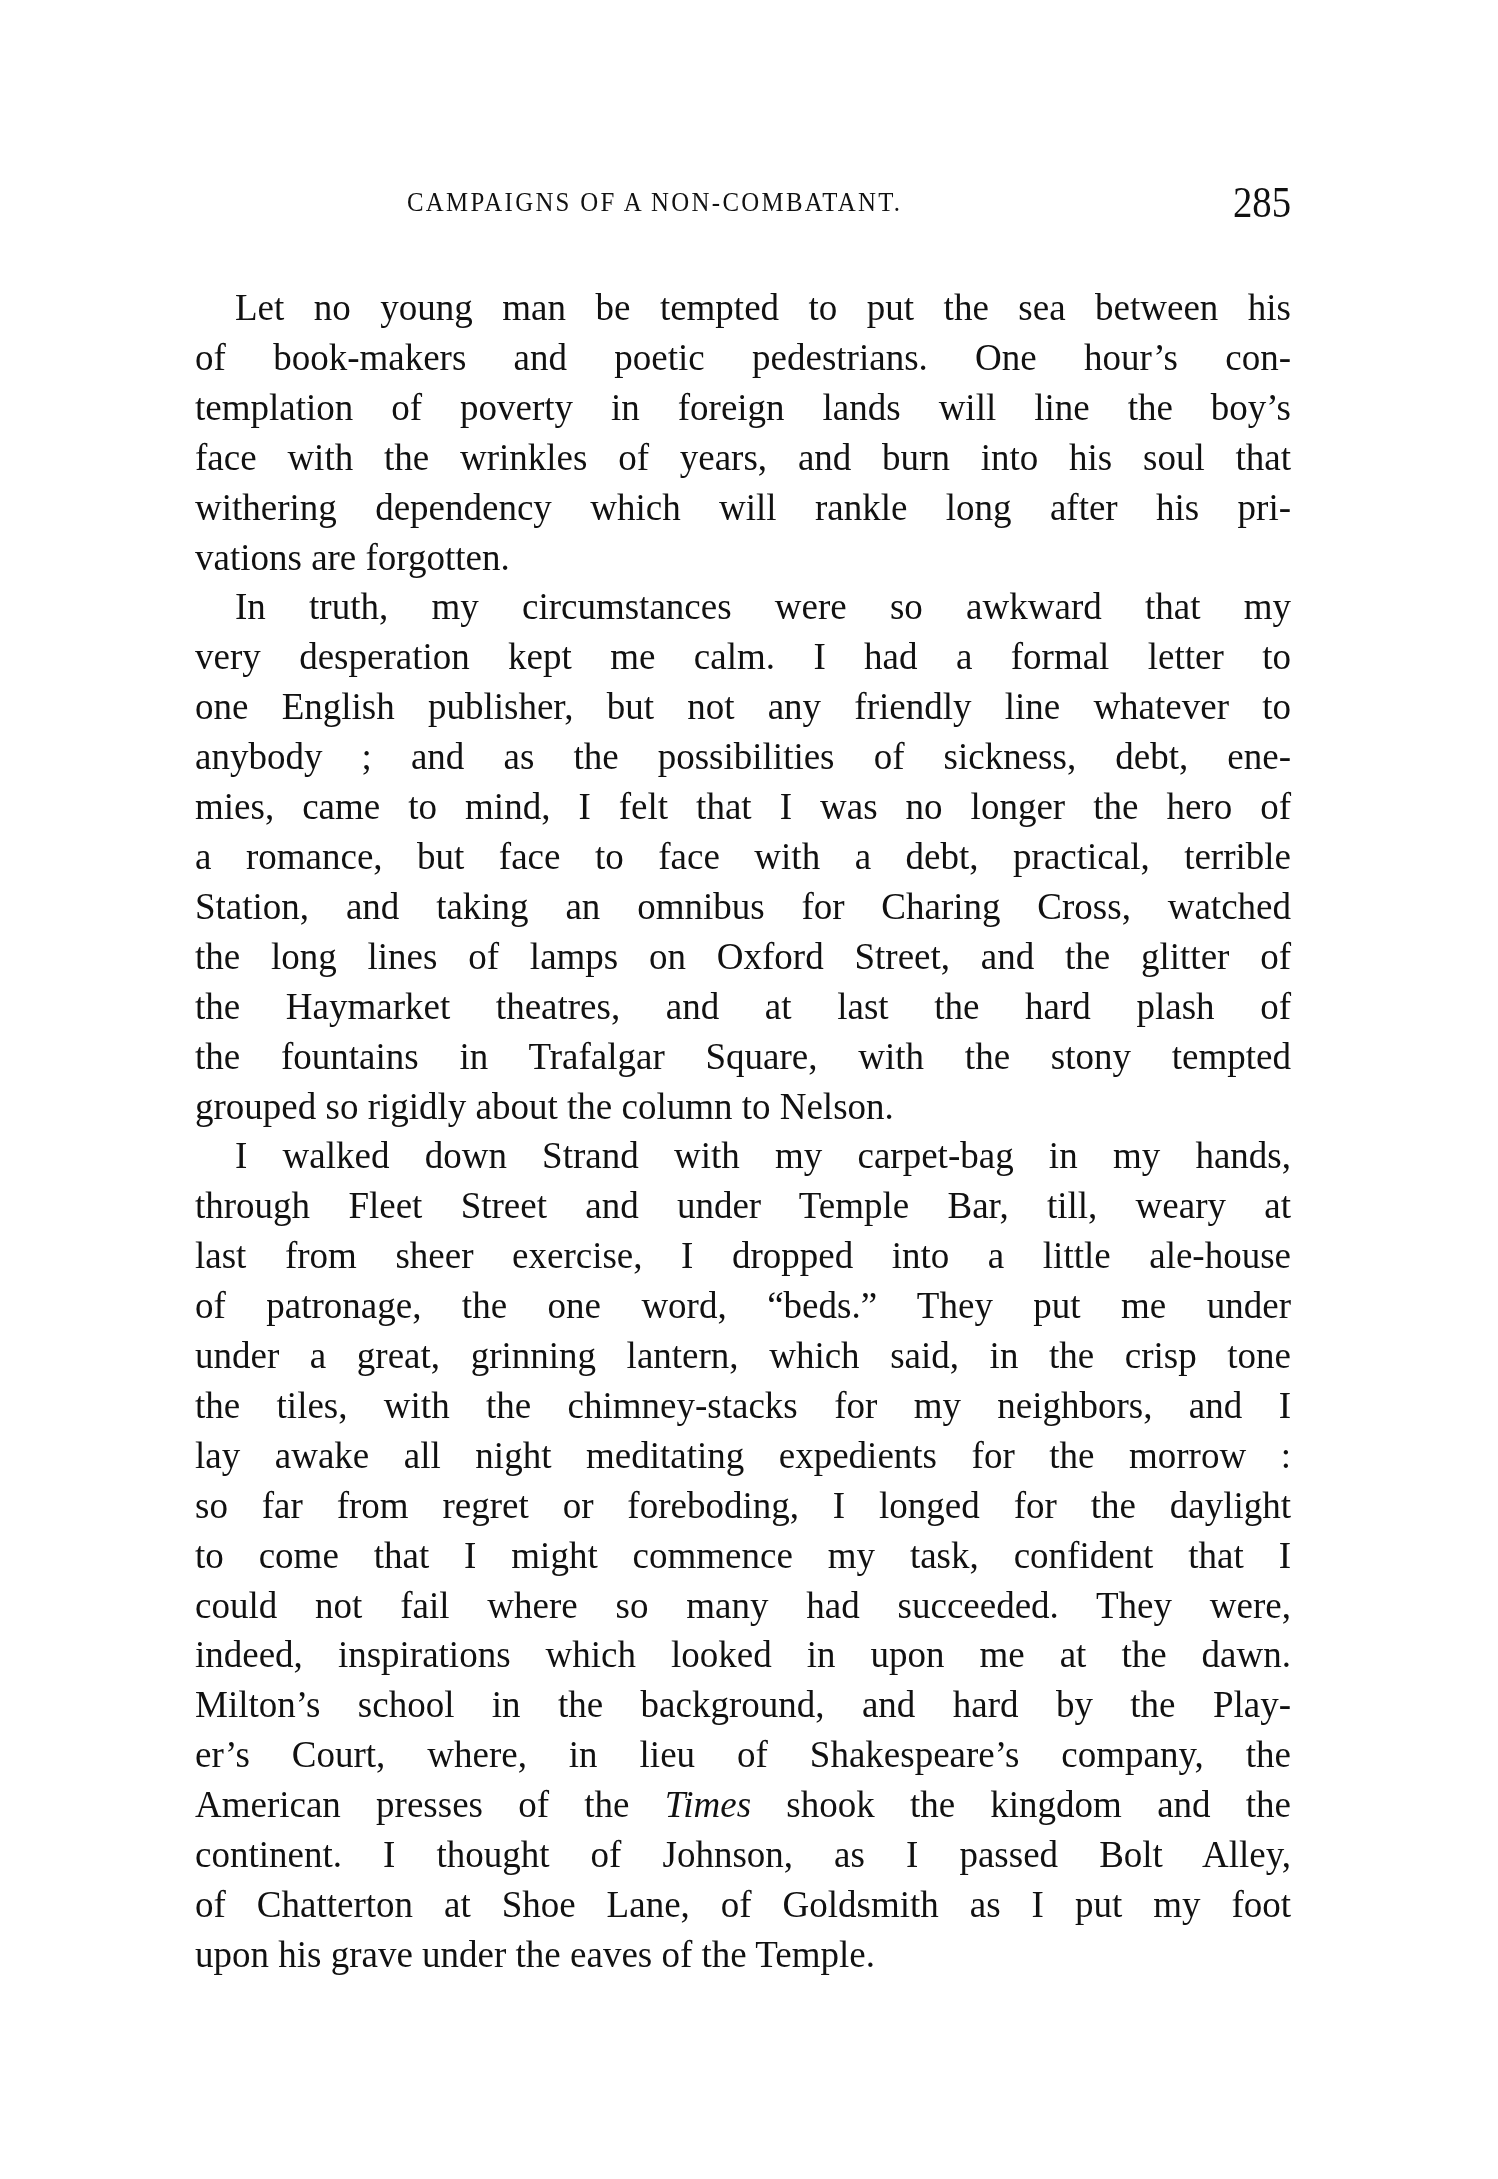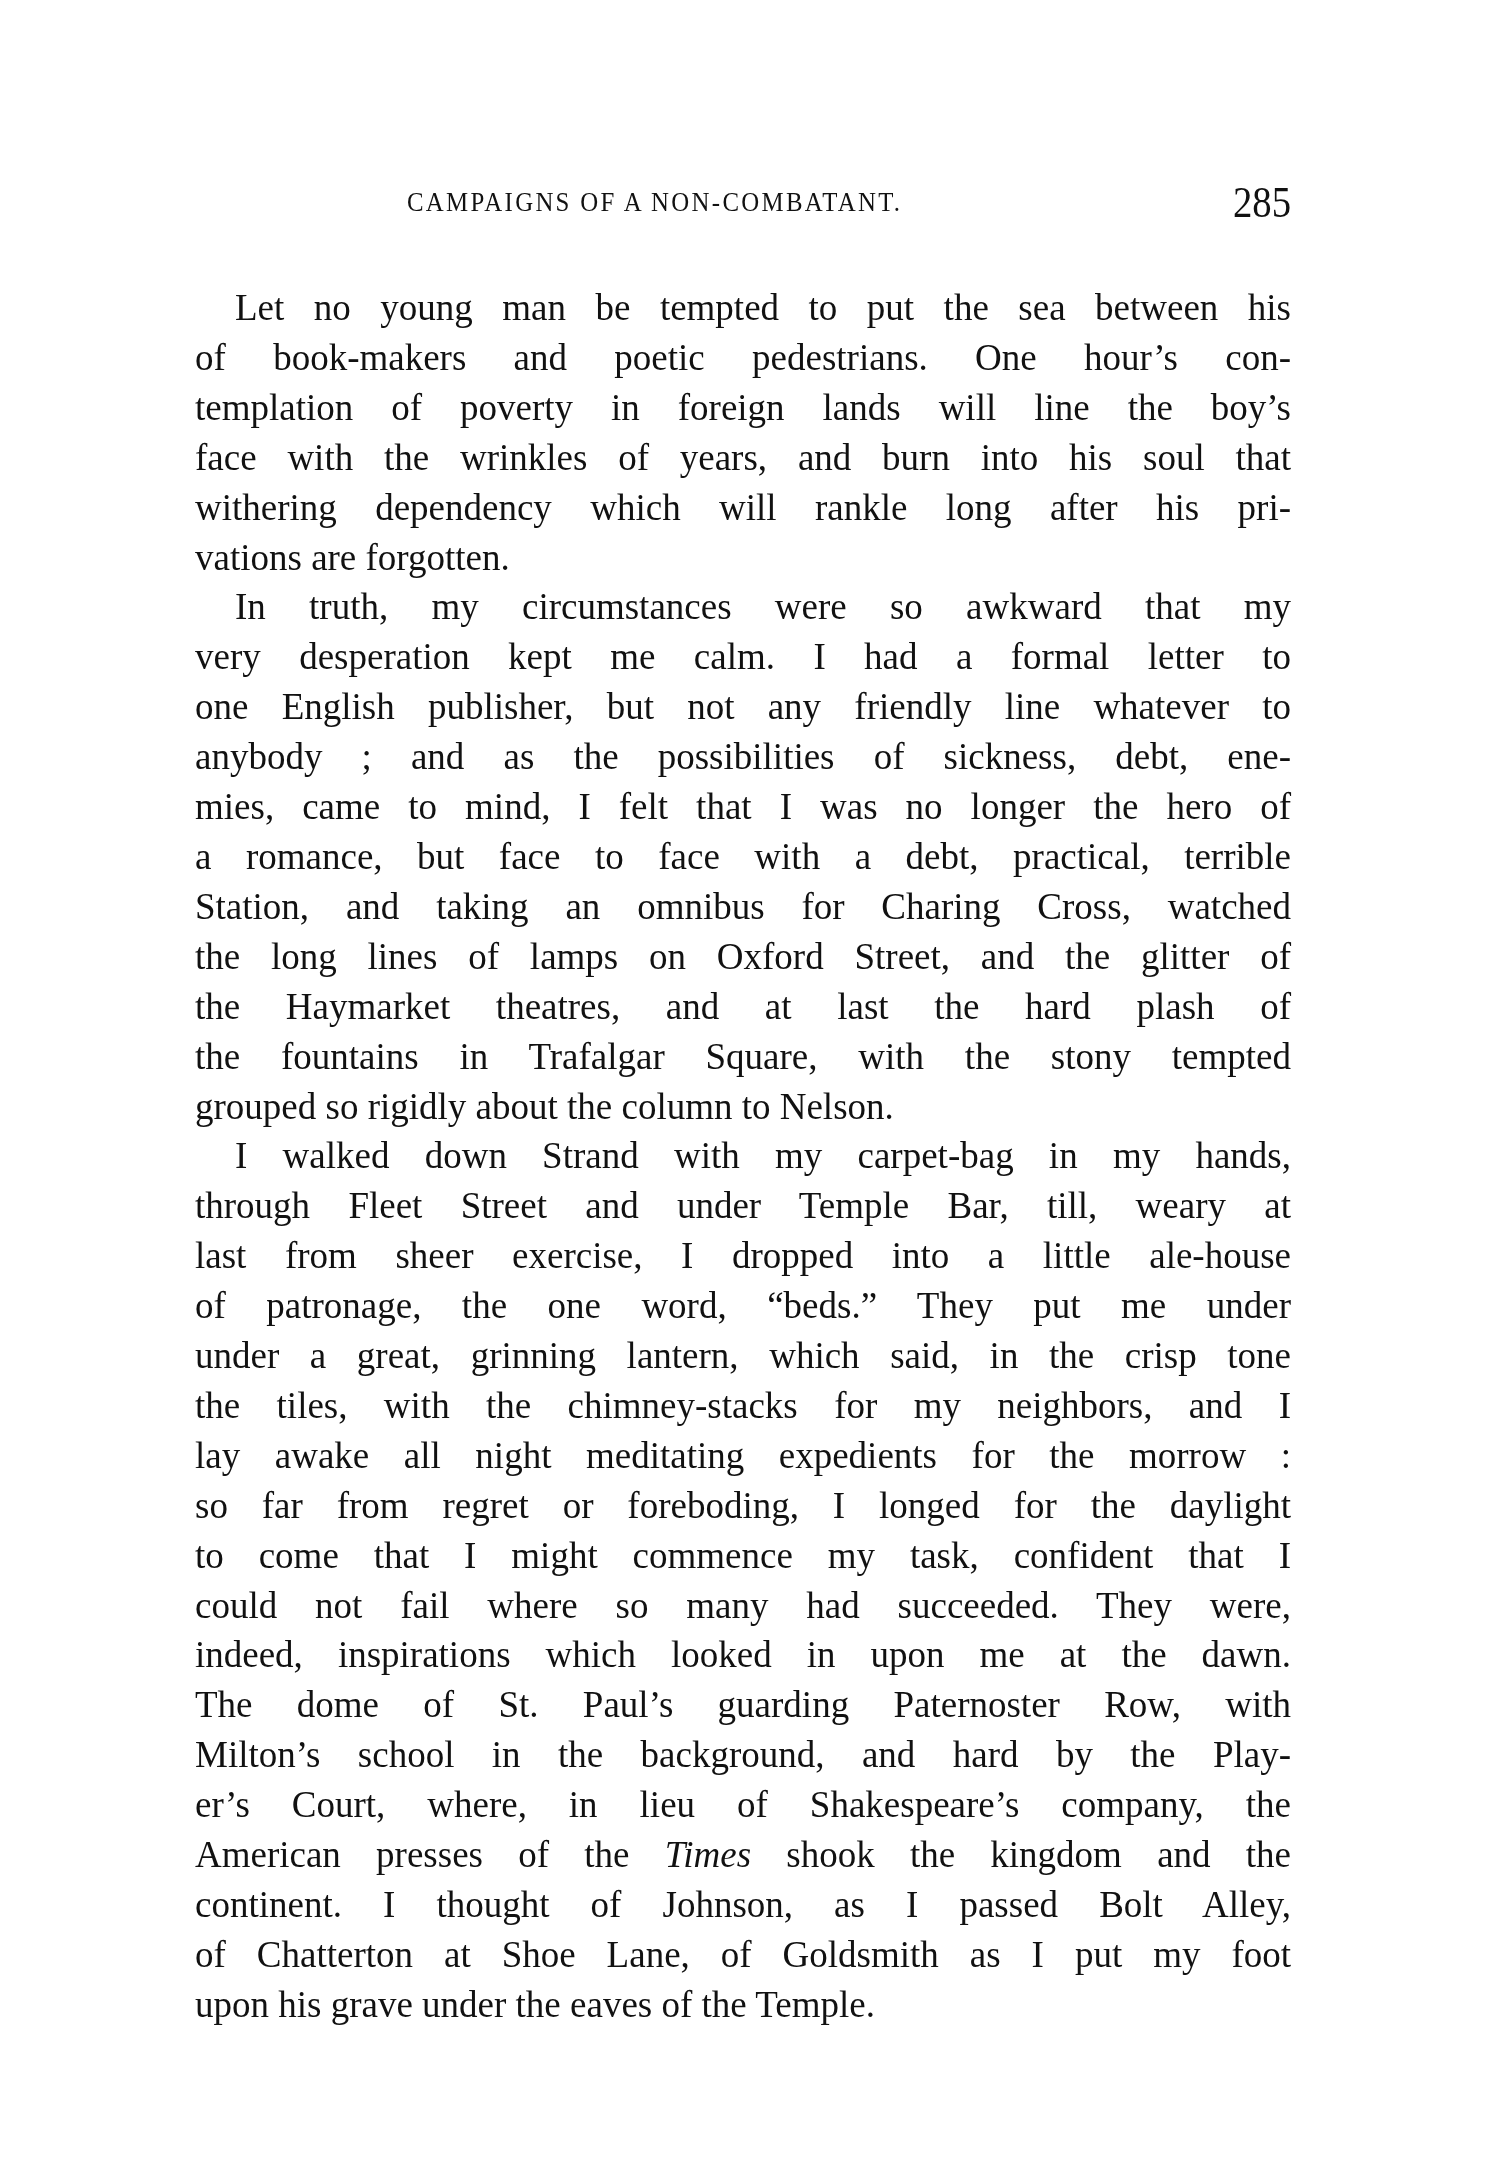--- a/index.html
+++ b/index.html
@@ -53,21 +53,20 @@
       <span class="line">through Fleet Street and under Temple Bar, till, weary at</span>
       <span class="line">last from sheer exercise, I dropped into a little ale-house</span>
       <span class="line">of patronage, the one word, “beds.”  They put me under</span>
       <span class="line">under a great, grinning lantern, which said, in the crisp tone</span>
       <span class="line">the tiles, with the chimney-stacks for my neighbors, and I</span>
       <span class="line">lay awake all night meditating expedients for the morrow :</span>
       <span class="line">so far from regret or foreboding, I longed for the daylight</span>
       <span class="line">to come that I might commence my task, confident that I</span>
       <span class="line">could not fail where so many had succeeded.  They were,</span>
       <span class="line">indeed, inspirations which looked in upon me at the dawn.</span>
-      <span class="line">The dome of St. Paul’s guarding Paternoster Row, with</span>
       <span class="line">Milton’s school in the background, and hard by the Play-</span>
       <span class="line">er’s Court, where, in lieu of Shakespeare’s company, the</span>
       <span class="line"><span>American presses of the </span><em>Times</em><span> shook the kingdom and the</span></span>
       <span class="line">continent.  I thought of Johnson, as I passed Bolt Alley,</span>
       <span class="line">of Chatterton at Shoe Lane, of Goldsmith as I put my foot</span>
       <span class="line last">upon his grave under the eaves of the Temple.</span>
     </div>
   </div>
 </div>
 

